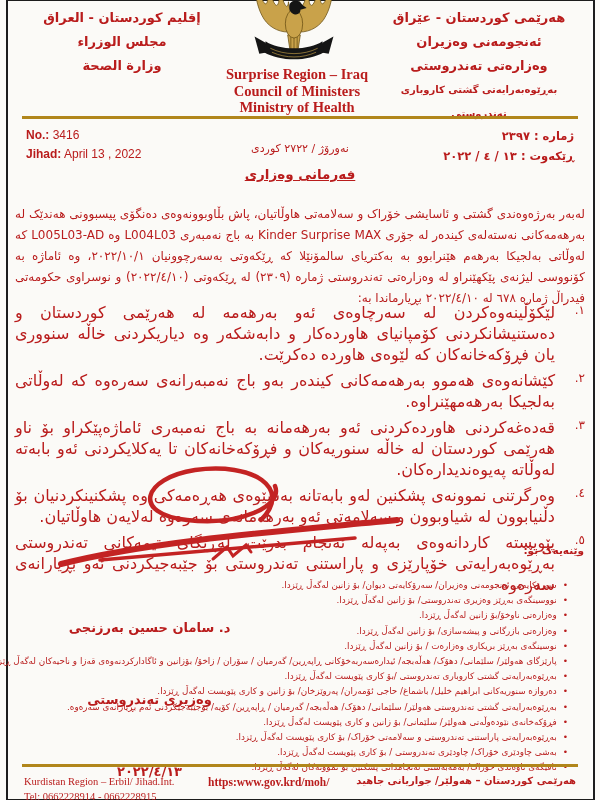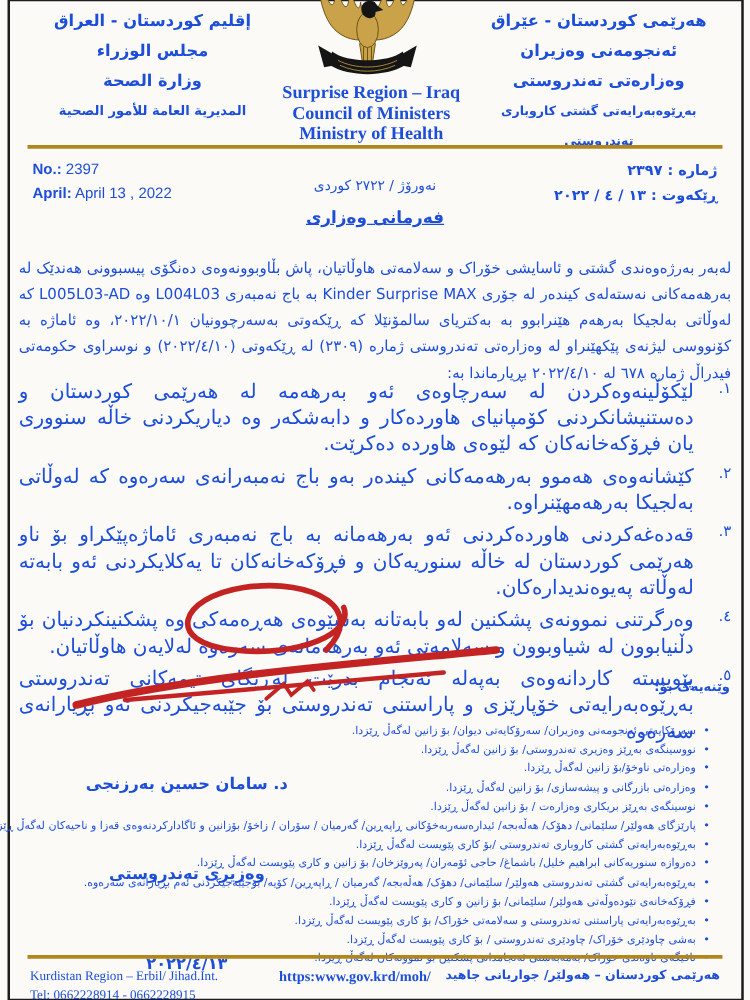--- a/index.html
+++ b/index.html
@@ -1,19 +1,19 @@
 <!DOCTYPE html>
 <html><head>
 <meta charset="utf-8">
 <style>
   html,body{margin:0;padding:0;background:#e8e8e8;}
   .page{
     position:relative;width:600px;height:800px;margin:0 auto;
     background:#fbfaf7;overflow:hidden;
-    font-family:"DejaVu Sans",sans-serif;color:#1d4ed8;
+    font-family:"DejaVu Sans",sans-serif;color:#b91c1c;
     box-sizing:border-box;
   }
   .frame{
     position:absolute;left:6px;top:0;right:5px;bottom:0;
     border-left:2px solid #1c1c1c;border-right:2px solid #1c1c1c;
     border-top:1px solid #1c1c1c;border-bottom:1px solid #1c1c1c;
     pointer-events:none;
   }
   
   .hdr-col{position:absolute;text-align:center;font-weight:bold;}
@@ -51,34 +51,33 @@
   .sig-block{position:absolute;left:52px;top:570px;width:195px;text-align:center;font-weight:bold;direction:rtl;}
   .sig-block .l{font-size:13px;line-height:28px;margin-top:44px;}
   
   .copies{position:absolute;right:16px;left:12px;top:544px;direction:rtl;text-align:right;}
   .copies .head{font-size:10.5px;font-weight:bold;margin-bottom:22px;}
   .copies ul{list-style:none;margin:16px;padding:0;}
   .copies li{font-size:8.8px;line-height:15.2px;white-space:nowrap;}
   .copies li .b{display:inline-block;margin-left:6px;font-size:9px;}
   
   .foot-left{position:absolute;left:24px;top:774px;font-family:"Liberation Serif",serif;font-size:10.5px;line-height:15px;}
-  .foot-center{position:absolute;left:184px;top:776px;width:200px;text-align:center;font-family:"Liberation Serif",serif;font-weight:bold;font-size:11.5px;}
+  .foot-center{position:absolute;left:208px;top:776px;width:200px;font-family:"Liberation Serif",serif;font-weight:bold;font-size:11.5px;}
   .foot-right{position:absolute;right:24px;top:775px;direction:rtl;font-size:10px;font-weight:bold;}
 </style>
 </head>
 <body>
 
 <div class="page">
   <div class="frame"></div>
 
   <div class="hdr-col hdr-ar">
     <div class="l">إقليم كوردستان - العراق</div>
     <div class="l">مجلس الوزراء</div>
     <div class="l">وزارة الصحة</div>
-    <div class="l small">المديرية العامة  للأمور الصحية</div>
   </div>
 
   <svg class="emblem" viewBox="0 0 120 104" aria-hidden="true">
     <g stroke="#6d5214" stroke-width="1">
 
       <path fill="#c9a24a" d="M58 58 C44 60 30 54 22 42 C15 31 11 16 11 2 L15 2 C19 20 25 30 27 16 L29 4 C33 22 39 32 41 18 L43 8 C47 24 52 32 53 20 L56 40 Z"></path>
 
       <path fill="#c9a24a" d="M62 58 C76 60 90 54 98 42 C105 31 109 16 109 2 L105 2 C101 20 95 30 93 16 L91 4 C87 22 81 32 79 18 L77 8 C73 24 68 32 67 20 L64 40 Z"></path>
 
       <path fill="#c9a24a" d="M52 62 L68 62 L65 82 L55 82 Z"></path>
@@ -104,22 +103,22 @@
   <div class="hdr-col hdr-ku" dir="rtl">
     <div class="l">هەرێمی کوردستان - عێراق</div>
     <div class="l">ئەنجومەنی وەزیران</div>
     <div class="l">وەزارەتی تەندروستی</div>
     <div class="l small">بەڕێوەبەرایەتی گشتی کاروباری تەندروستی</div>
   </div>
 
   <div class="gold-rule rule1"></div>
 
   <div class="ref-left">
-    <div><b>No.:</b> <span>2397</span></div>
-    <div><b>April:</b> <span>April  13 , 2022</span></div>
+    <div><b>No.:</b> <span>3416</span></div>
+    <div><b>Jihad:</b> <span>April  13 , 2022</span></div>
   </div>
   <div class="ref-center">نەورۆژ  / ٢٧٢٢ کوردی</div>
   <div class="ref-right">
     <div>ژمارە :  ٢٣٩٧</div>
     <div>ڕێکەوت :  ١٣ / ٤ / ٢٠٢٢</div>
   </div>
 
   <div class="doc-title">فەرمانی وەزاری</div>
 
   <p class="intro">لەبەر بەرژەوەندی گشتی و ئاسایشی خۆراک و سەلامەتی هاوڵاتیان، پاش بڵاوبوونەوەی دەنگۆی پیسبوونی هەندێک لە بەرهەمەکانی نەستەلەی کیندەر لە جۆری Kinder Surprise MAX بە باج نەمبەری L004L03 وە L005L03-AD کە لەوڵاتی بەلجیکا بەرهەم هێنرابوو بە بەکتریای سالمۆنێلا کە ڕێکەوتی بەسەرچوونیان ٢٠٢٢/١٠/١، وە ئاماژە بە کۆنووسی لیژنەی پێکهێنراو لە وەزارەتی تەندروستی ژمارە (٢٣٠٩) لە ڕێکەوتی (٢٠٢٢/٤/١٠) و نوسراوی حکومەتی فیدراڵ ژمارە ٦٧٨ لە ٢٠٢٢/٤/١٠ بڕیارماندا بە:</p>

